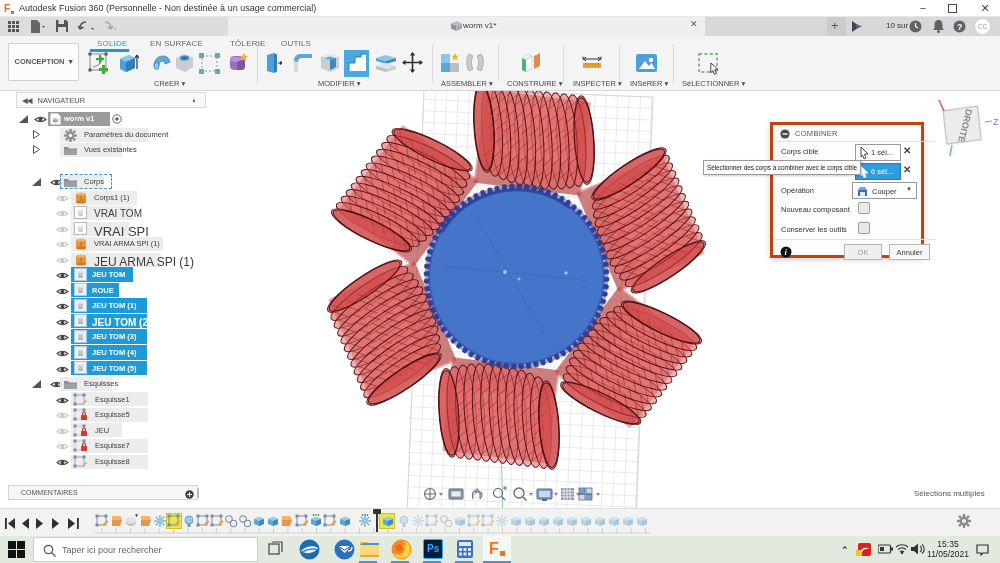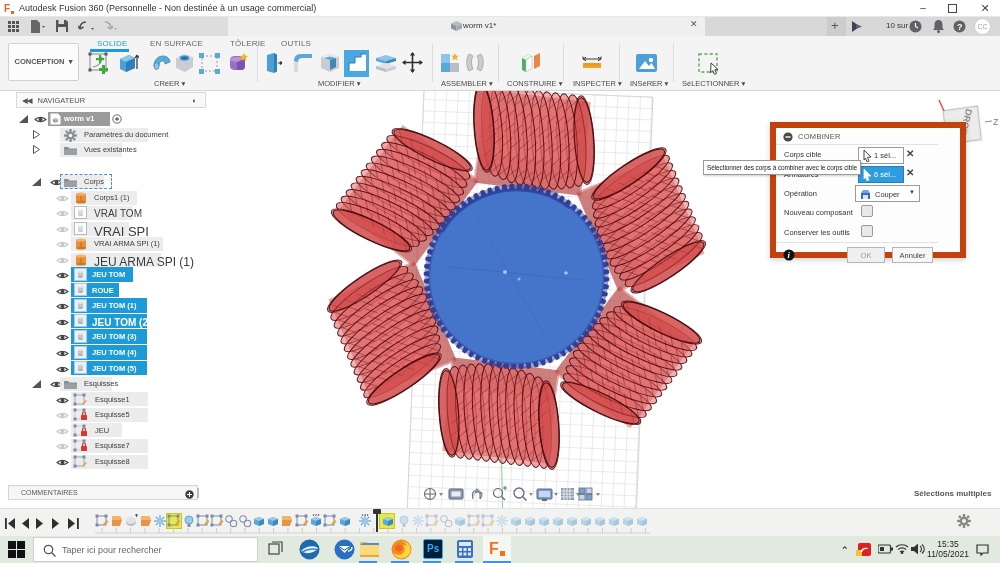--- a/index.html
+++ b/index.html
@@ -25,21 +25,21 @@
 
 #nav{position:absolute;left:8px;top:1px;width:190px;height:404px;background:rgba(255,255,255,0.8)}
 #navhead{position:absolute;left:8px;top:0;width:190px;height:16px;background:rgba(248,248,248,0.9);border:1px solid #d8d8d8;font-size:7.5px;color:#555;line-height:15px}
 .trow{position:absolute;left:0;height:15px;width:190px;font-size:7.5px;color:#3c3c3c;white-space:nowrap}
 .arr{position:absolute;font-size:7px;color:#444;top:3px}
 .eye{position:absolute;top:3px}
 .ticn{position:absolute;top:2px}
 
 #comments{position:absolute;left:8px;top:394px;width:190px;height:15px;background:rgba(245,245,245,0.95);border:1px solid #d4d4d4;font-size:7px;color:#555;line-height:14px}
 
-#dlg{position:absolute;left:770px;top:31px;width:196px;height:136px;background:#fdfdfd;border:6px solid #c2410c;box-shadow:0 2px 6px rgba(0,0,0,0.18);font-size:7.5px;color:#333}
+#dlg{position:absolute;left:770px;top:31px;width:154px;height:136px;background:#fdfdfd;border:3px solid #c2410c;box-shadow:0 2px 6px rgba(0,0,0,0.18);font-size:7.5px;color:#333}
 .dlbl{position:absolute;left:8px}
 .dbtn{position:absolute;left:82px;width:46px;height:17px;border:1px solid #9a9a9a;background:#fff;font-size:7.5px;color:#333}
 .dx{position:absolute;left:130px;width:12px;color:#444;font-size:10px;font-weight:bold}
 #tooltip{position:absolute;left:703px;top:69px;height:15px;white-space:nowrap;padding:0 3px;background:#fefefe;border:1px solid #9a9a9a;font-size:6.5px;letter-spacing:-0.1px;color:#222;line-height:14px;text-align:center;box-shadow:1px 1px 2px rgba(0,0,0,0.2)}
 
 #timeline{position:absolute;left:0;top:508px;width:1000px;height:28px;background:#f2f2f1;border-top:1px solid #e0e0e0}
 
 #taskbar{position:absolute;left:0;top:536px;width:1000px;height:27px;background:#e2eadf}
 #search{position:absolute;left:33px;top:1px;width:225px;height:25px;background:#fff;border:1px solid #cfcfcf;font-size:9px;color:#666;line-height:24px}
 .tbi{position:absolute;top:3px;width:21px;height:21px}
@@ -891,21 +891,21 @@
         </g>
 <path d="M156 7 l4 0 l-2 3 z" fill="#888"></path>
 </svg>
 <svg class="abs" style="left:578px;top:395px" width="30" height="17">
         <rect x="1" y="2" width="6" height="5.5" fill="#7d9ecd" stroke="#5f6b80" stroke-width="0.8"></rect>
         <rect x="8" y="2" width="6" height="5.5" fill="#c6d8ef" stroke="#5f6b80" stroke-width="0.8"></rect>
         <rect x="1" y="8.5" width="6" height="5.5" fill="#c6d8ef" stroke="#5f6b80" stroke-width="0.8"></rect>
         <rect x="8" y="8.5" width="6" height="5.5" fill="#7d9ecd" stroke="#5f6b80" stroke-width="0.8"></rect>
         <path d="M18 7 l4 0 l-2 3 z" fill="#888"></path>
       </svg>
-<div class="abs" style="left:914px;top:398px;font-size:8px;font-weight:bold;color:#555">Sélections multiples</div>
+<div class="abs" style="left:914px;top:398px;font-size:8px;font-weight:normal;color:#555">Sélections multiples</div>
 <div id="nav">
 <div id="navhead"><span style="margin-left:5px;letter-spacing:-1px">◀◀</span><span style="margin-left:6px">NAVIGATEUR</span><span style="position:absolute;right:8px;top:0px;color:#444">◐</span></div>
 <div class="trow" style="top:19px">
           <svg class="arr" style="left:11px;top:4px" width="9" height="8">
             <path d="M0 8 L9 8 L9 0 Z" fill="#555"></path>
           </svg>
           <svg class="eye" style="left:26px;top:4px" width="13" height="9">
             <path d="M1 4.5 Q6.5 0.2 12 4.5 Q6.5 8.8 1 4.5 Z" fill="none" stroke="#4a4a4a" stroke-width="1.1"></path>
             <circle cx="6.5" cy="4.5" r="1.9" fill="#4a4a4a"></circle>
           </svg>

